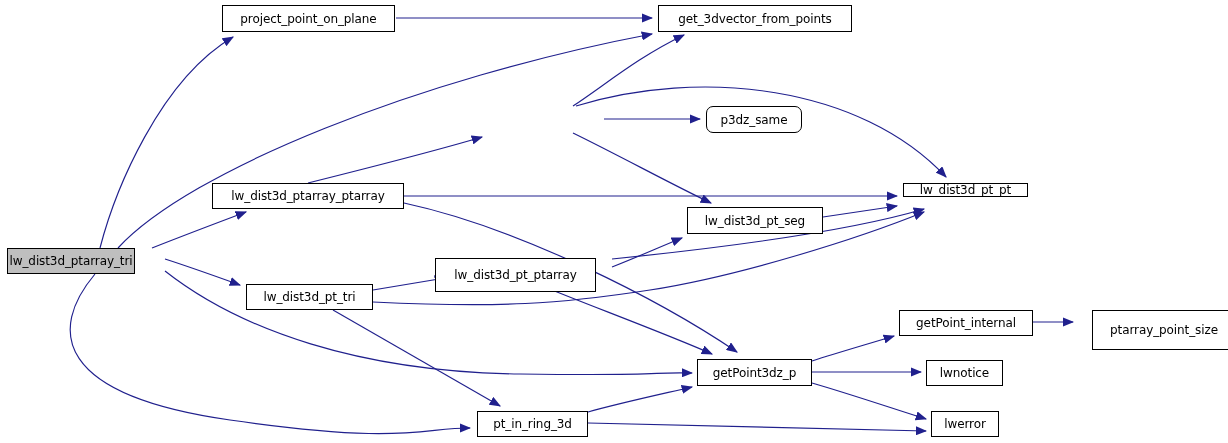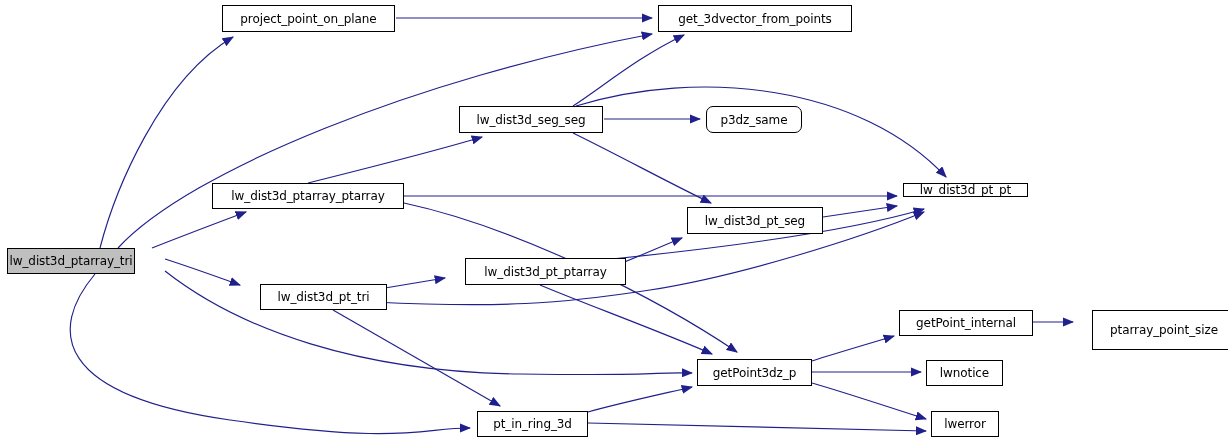--- a/index.html
+++ b/index.html
@@ -76,26 +76,25 @@
       <path d="M 588,412 C 620,403 662,394 692,387" fill="none" stroke="#20208d" stroke-width="1.15" marker-end="url(#arrow)"></path>
       <path d="M 588,423 L 926,431" fill="none" stroke="#20208d" stroke-width="1.15" marker-end="url(#arrow)"></path>
       <path d="M 812,361 C 840,352 868,344 894,336" fill="none" stroke="#20208d" stroke-width="1.15" marker-end="url(#arrow)"></path>
       <path d="M 812,372 L 921,372" fill="none" stroke="#20208d" stroke-width="1.15" marker-end="url(#arrow)"></path>
       <path d="M 812,383 C 850,394 888,407 926,419" fill="none" stroke="#20208d" stroke-width="1.15" marker-end="url(#arrow)"></path>
       <path d="M 1033,322 L 1073,322" fill="none" stroke="#20208d" stroke-width="1.15" marker-end="url(#arrow)"></path>
     </svg>
 <div class="node root" style="left: 7px; top: 248px; width: 128px; height: 26px;">lw_dist3d_ptarray_tri</div>
     <div class="node" style="left: 222px; top: 5px; width: 173px; height: 27px;">project_point_on_plane</div>
     <div class="node" style="left: 658px; top: 5px; width: 194px; height: 27px; text-align: right;">get_3dvector_from_points</div>
-    <div class="node" style="left: 459px; top: 106px; width: 144px; height: 27px;">lw_dist3d_seg_seg</div>
     <div class="node" style="left: 706px; top: 106px; width: 96px; height: 27px; border-radius: 7px;">p3dz_same</div>
     <div class="node" style="left: 212px; top: 183px; width: 192px; height: 26px;">lw_dist3d_ptarray_ptarray</div>
     <div class="node" style="left: 903px; top: 183px; width: 125px; height: 14px;">lw_dist3d_pt_pt</div>
     <div class="node" style="left: 687px; top: 207px; width: 136px; height: 27px;">lw_dist3d_pt_seg</div>
-    <div class="node" style="left: 465px; top: 258px; width: 161px; height: 27px;">lw_dist3d_pt_ptarray</div>
-    <div class="node" style="left: 246px; top: 284px; width: 127px; height: 26px; margin-left: 14px;">lw_dist3d_pt_tri</div>
+    <div class="node" style="left: 435px; top: 258px; width: 161px; height: 34px;">lw_dist3d_pt_ptarray</div>
+    <div class="node" style="left: 246px; top: 284px; width: 127px; height: 26px;">lw_dist3d_pt_tri</div>
     <div class="node" style="left: 899px; top: 310px; width: 134px; height: 26px;">getPoint_internal</div>
     <div class="node" style="left: 1092px; top: 310px; width: 144px; height: 40px;">ptarray_point_size</div>
     <div class="node" style="left: 926px; top: 360px; width: 77px; height: 26px;">lwnotice</div>
     <div class="node" style="left: 697px; top: 359px; width: 115px; height: 27px;">getPoint3dz_p</div>
     <div class="node" style="left: 477px; top: 411px; width: 111px; height: 26px;">pt_in_ring_3d</div>
     <div class="node" style="left: 931px; top: 411px; width: 68px; height: 26px;">lwerror</div>
   </div>
 
 </body></html>

